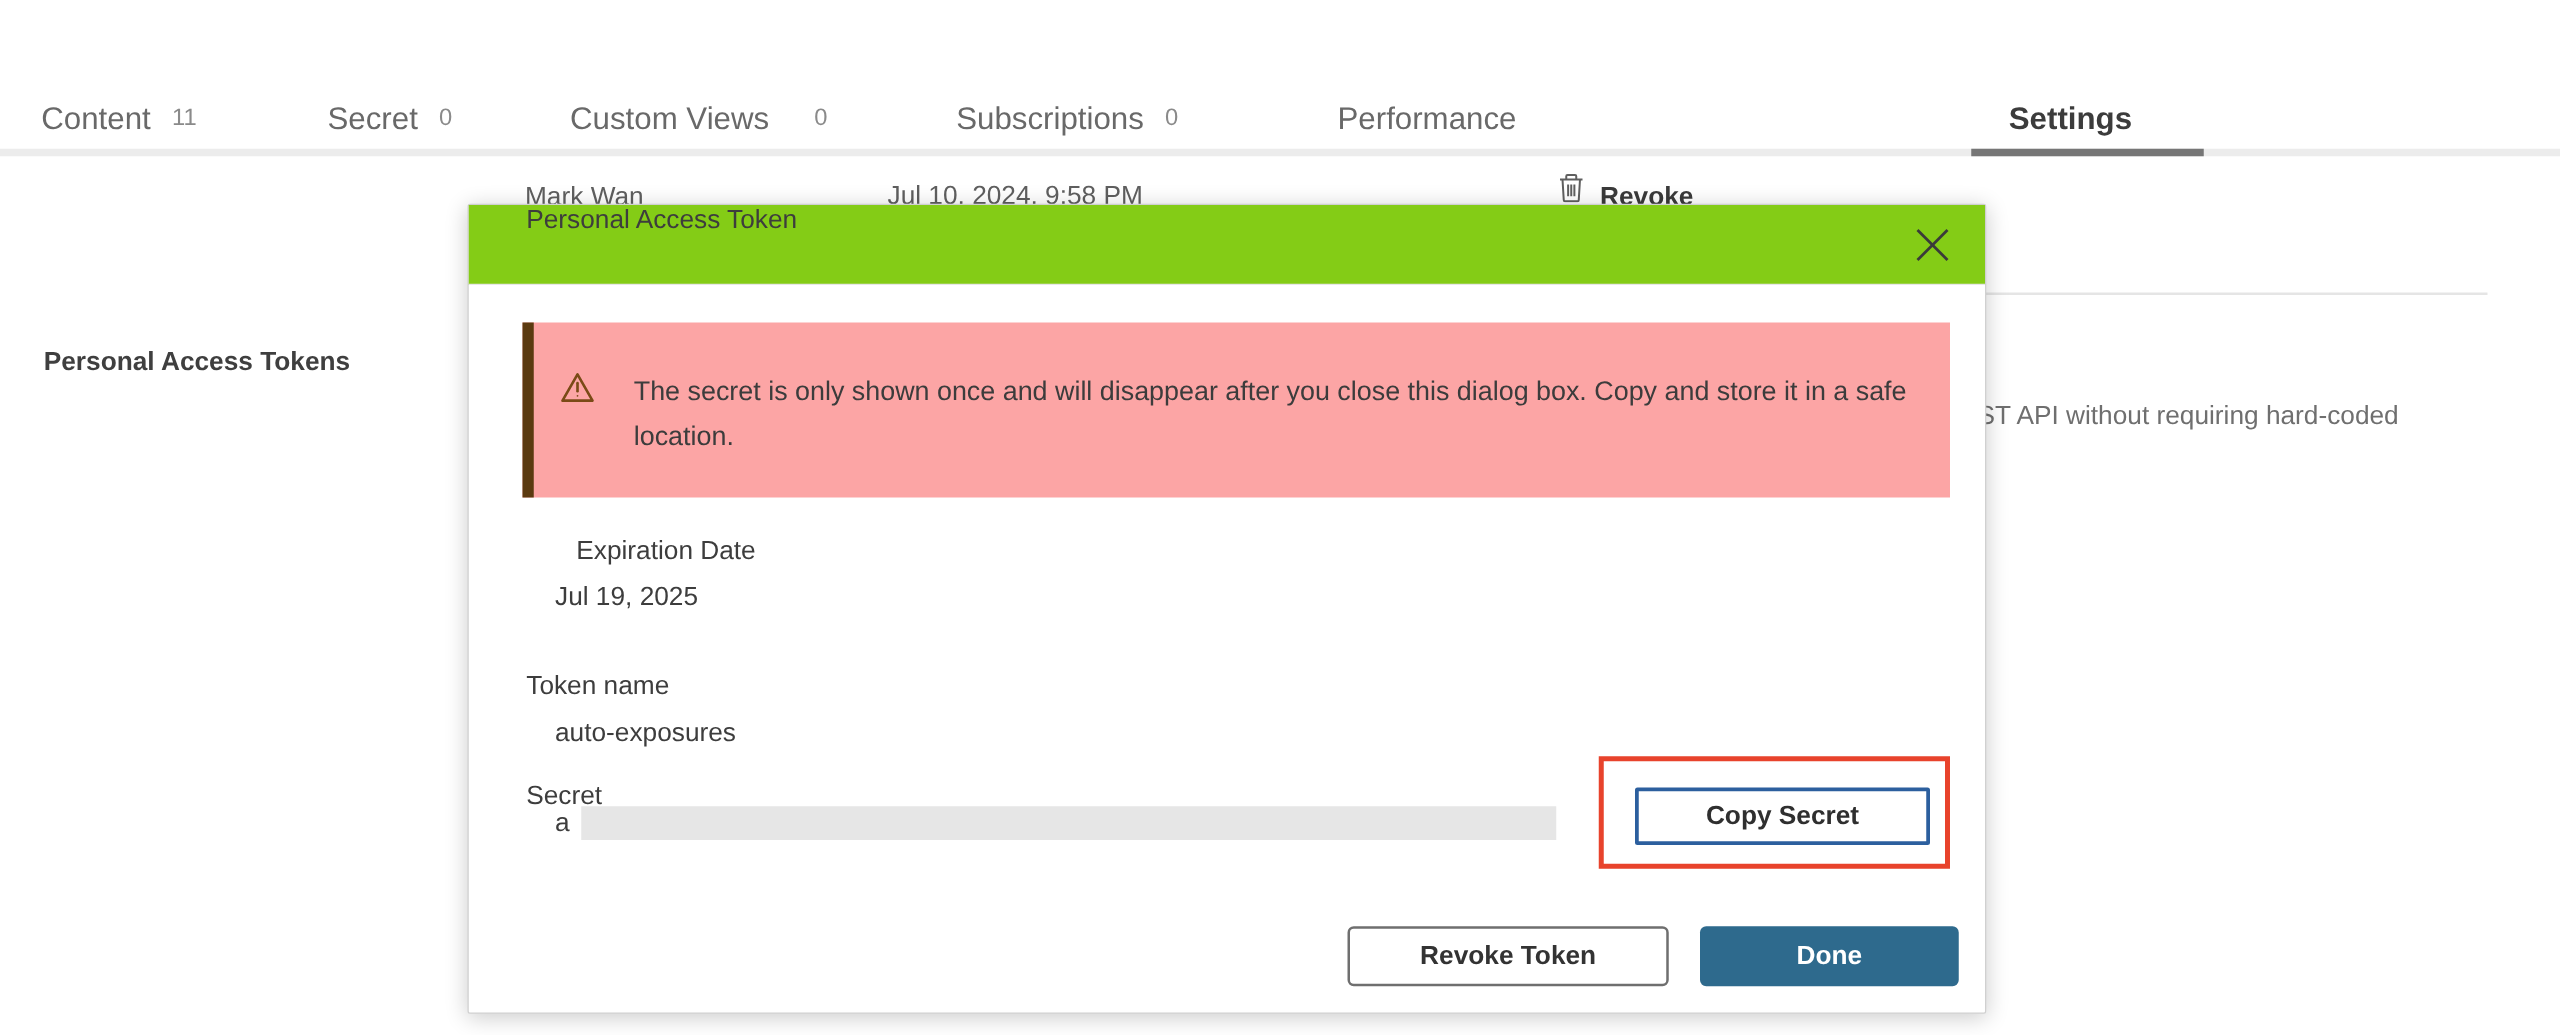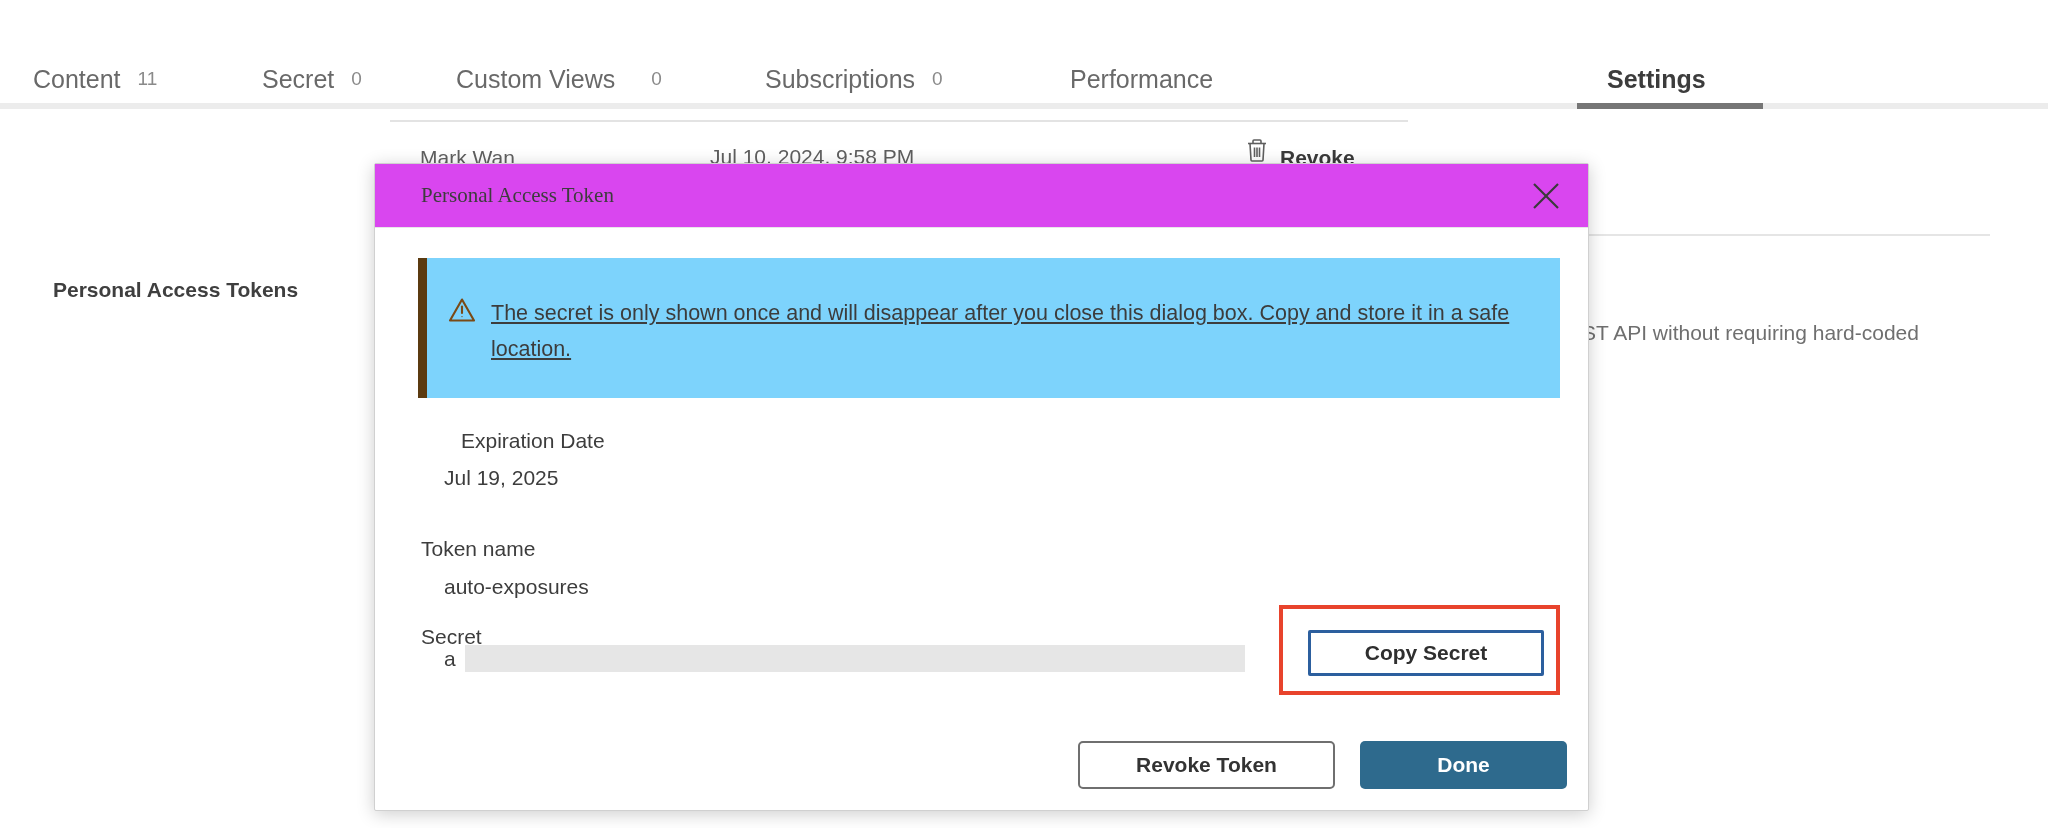--- a/index.html
+++ b/index.html
@@ -3,62 +3,62 @@
 <meta charset="utf-8">
 <style>
   * { margin:0; padding:0; box-sizing:border-box; }
   html,body { width:2048px; height:828px; }
   body {
     position:relative; overflow:hidden; background:#ffffff;
     font-family:"Liberation Sans", sans-serif; color:#3d3d3d;
   }
 
   
-  .tabbar { position:absolute; left:0; top:0; width:2048px; height:108px; background:#ffffff; z-index:2;text-decoration:underline; }
+  .tabbar { position:absolute; left:0; top:16px; width:2048px; height:108px; background:#ffffff; z-index:2;text-decoration:underline; }
   .tab { position:absolute; top:55px; height:48px; display:flex; align-items:center; gap:17px;
          font-size:25px; color:#696969; cursor:pointer; white-space:nowrap; }
   .tab .count { font-size:19px; color:#8a8a8a;text-align:center; }
   .tab.active { color:#3c3c3c; font-weight:bold; }
   .t0{left:33px;} .t1{left:262px;} .t2{left:456px;gap:36px;} .t3{left:765px;}
   .t4{left:1070px;} .t5{left:1345px;} .t6{left:1607px;}
   .tab-track { position:absolute; left:0; top:103px; width:2048px; height:6px; background:#ececec; }
   .tab-active-bar { position:absolute; left:1577px; top:103px; width:186px; height:6px; background:#767676; }
 
   
   .bg { position:absolute; z-index:1; }
   .table-top-line { left:390px; top:120px; width:1018px; height:0; border-top:2px solid #e3e3e3; }
   .bg-row-user { left:420px; top:146px; font-size:21px; color:#5f5f5f; }
   .bg-row-time { left:710px; top:145px; font-size:21px; color:#5f5f5f; }
   .bg-trash { left:1246px; top:138px; }
   .bg-revoke { left:1280px; top:146px; font-size:21px; font-weight:bold; color:#3a3a3a; cursor:pointer; }
-  .section-label { left:53px; top:278px; font-size:21px; font-weight:bold; color:#3f3f3f; }
+  .section-label { left:35px; top:278px; font-size:21px; font-weight:bold; color:#3f3f3f; }
   .bg-desc { left:1582px; top:281px; font-size:21px; color:#6f6f6f; white-space:nowrap;margin-top:40px; }
   .right-divider { left:1450px; top:234px; width:540px; height:0; border-top:2px solid #e5e5e5; }
 
   
   .dialog {
     position:absolute; left:374px; top:163px; width:1215px; height:648px; z-index:10;
     background:#ffffff; border:1px solid #d0d0d0; border-radius:2px;
     box-shadow:0 3px 18px rgba(0,0,0,0.20);
   }
   .dialog-header {
     position:absolute; left:0; top:0; width:100%; height:64px;
-    background:#d946ef; border-bottom:1px solid #e7e7e7;
-    display:flex; align-items:center; padding-left:46px;font-family:Liberation Serif, serif;
+    background:#84cc16; border-bottom:1px solid #e7e7e7;
+    display:flex; align-items:flex-start; padding-left:46px;
   }
   .dialog-title { font-size:21px; color:#3d3d3d; }
   .dialog-close {
     position:absolute; right:24px; top:14px; width:36px; height:36px;
     display:flex; align-items:center; justify-content:center; cursor:pointer; background:transparent; border:none;
   }
 
   .warning-banner {
     position:absolute; left:43px; top:94px; width:1142px; height:140px;
-    background:#7dd3fc; border-left:9px solid #5b3a10;
-    display:flex; align-items:flex-start; padding:37px 26px 0 21px; gap:15px;text-decoration:underline;
+    background:#fca5a5; border-left:9px solid #5b3a10;
+    display:flex; align-items:flex-start; padding:37px 26px 0 21px; gap:31px;
   }
   .warning-icon { flex:0 0 auto; margin-top:2px; }
   .warning-text { font-size:21.5px; line-height:36px; color:#3c3c3c; max-width:1045px; }
 
   .field-label { position:absolute; left:46px; font-size:21px; color:#3d3d3d; }
   .field-value { position:absolute; left:69px; font-size:21px; color:#3d3d3d; }
   .lbl-exp    { top:265px;margin-left:40px; }
   .val-exp    { top:302px; }
   .lbl-token  { top:373px; }
   .val-token  { top:411px; }

